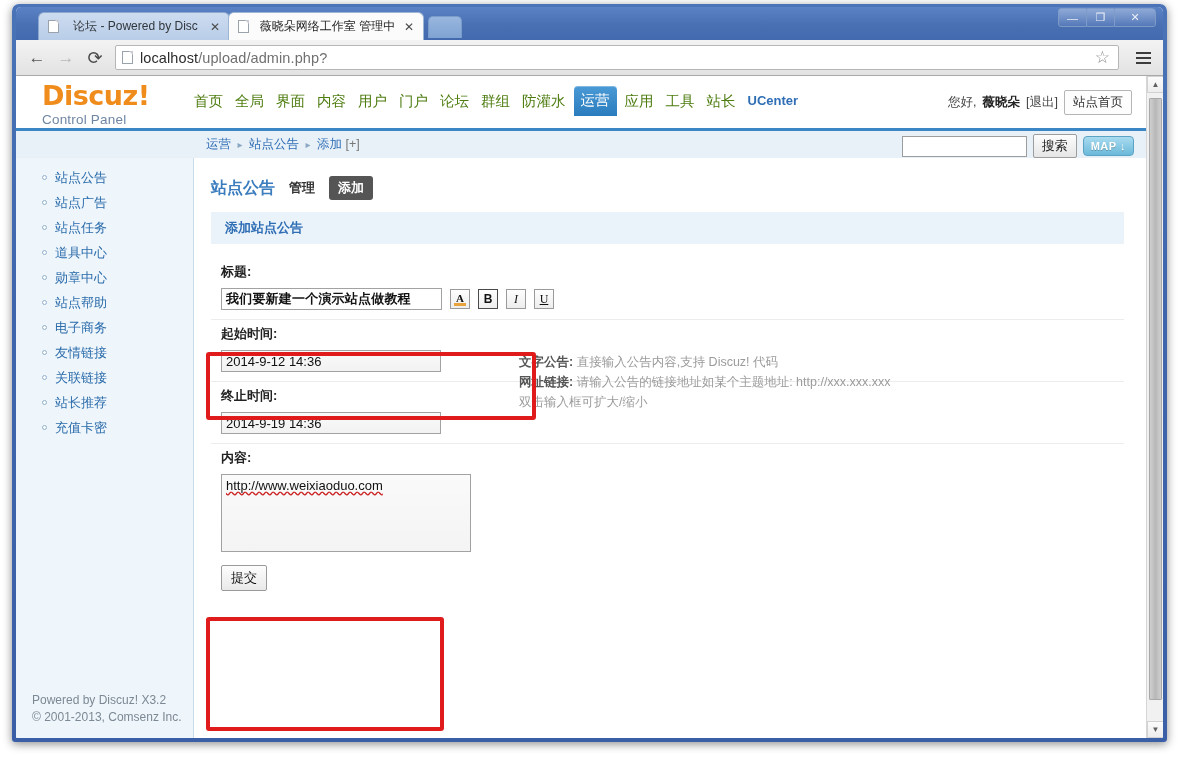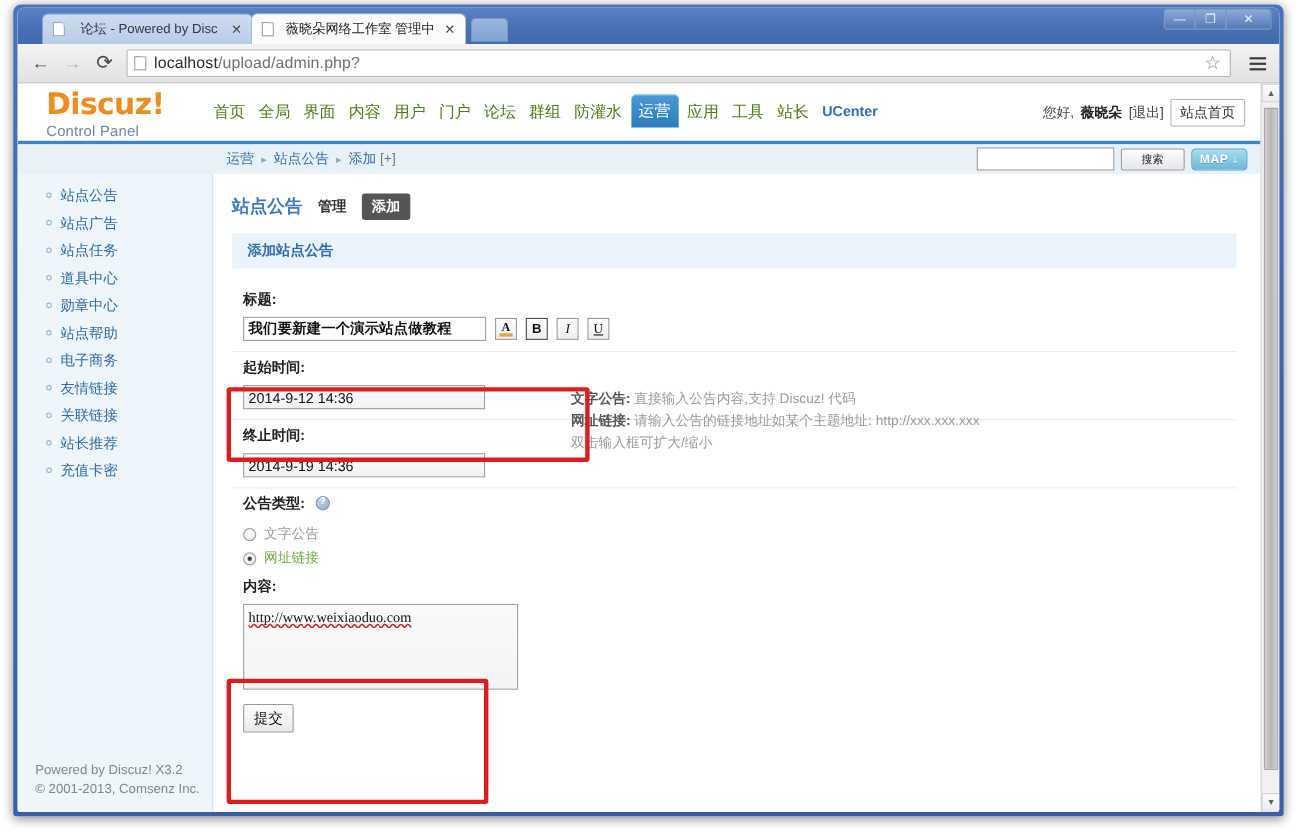--- a/index.html
+++ b/index.html
@@ -200,21 +200,21 @@
     position: absolute; right: 12px; top: 3px;
     display: flex; align-items: center; gap: 6px;
   }
   .search-input {
     width: 125px; height: 21px;
     border: 1px solid #9d9d9d; background: #fff;
     font-size: 12px; padding: 0 4px;
   }
   .search-btn {
     border: 1px solid #9d9d9d; background: linear-gradient(to bottom,#fdfdfd,#e6e6e6);
-    font-size: 10px; padding: 2px 18px; color: #222; border-radius: 2px;
+    font-size: 13px; padding: 2px 8px; color: #222; border-radius: 2px;
   }
   .map-btn {
     background: linear-gradient(to bottom,#a9dbef,#6bb9da);
     border: 1px solid #5ba3c4; border-radius: 4px;
     color: #fff; font-weight: bold; font-size: 11px;
     padding: 3px 7px; letter-spacing: .5px;
     text-shadow: 0 1px 0 rgba(0,0,0,.25);
   }
 
   
@@ -323,21 +323,21 @@
   .radio-label.grey { color: #9b9b9b; }
   .radio-label.green { color: #6fae3c; }
 
   .ta-wrap { padding-left: 10px; }
   .textarea {
     width: 250px; height: 78px;
     border: 1px solid #a2a2a2;
     background: linear-gradient(to bottom,#fafafa,#f4f4f4);
     font-size: 13px; color: #111;
     padding: 3px 4px;
-    font-family: Liberation Serif, serif;
+    font-family: Liberation Sans, sans-serif;
   }
   .spell {
     text-decoration: underline wavy #cc2222;
     text-decoration-skip-ink: none;
   }
   .hint-block {
     position: absolute; left: 325px; top: 108px;
     font-size: 12.5px; color: #9b9b9b; line-height: 20px;
   }
   .hint-block b { color: #565656; }
@@ -559,34 +559,20 @@
               
               <div class="fld">
                 <div class="fld-label">终止时间:</div>
                 <div class="fld-row">
                   <div class="txt-input date-input">2014-9-19 14:36</div>
                 </div>
               </div>
               <div class="divider"></div>
 
               
-              <div class="fld">
-                <div class="fld-label">
-                  <span>公告类型:</span>
-                  <span class="help-bubble"></span>
-                </div>
-                <div class="radio-row">
-                  <span class="radio"></span>
-                  <span class="radio-label grey">文字公告</span>
-                </div>
-                <div class="radio-row">
-                  <span class="radio checked"></span>
-                  <span class="radio-label green">网址链接</span>
-                </div>
-              </div>
 
               
               <div class="fld">
                 <div class="fld-label">内容:</div>
                 <div class="ta-wrap">
                   <div class="textarea"><span class="spell">http://www.weixiaoduo.com</span></div>
                 </div>
               </div>
 
               <div class="submit-btn">提交</div>

